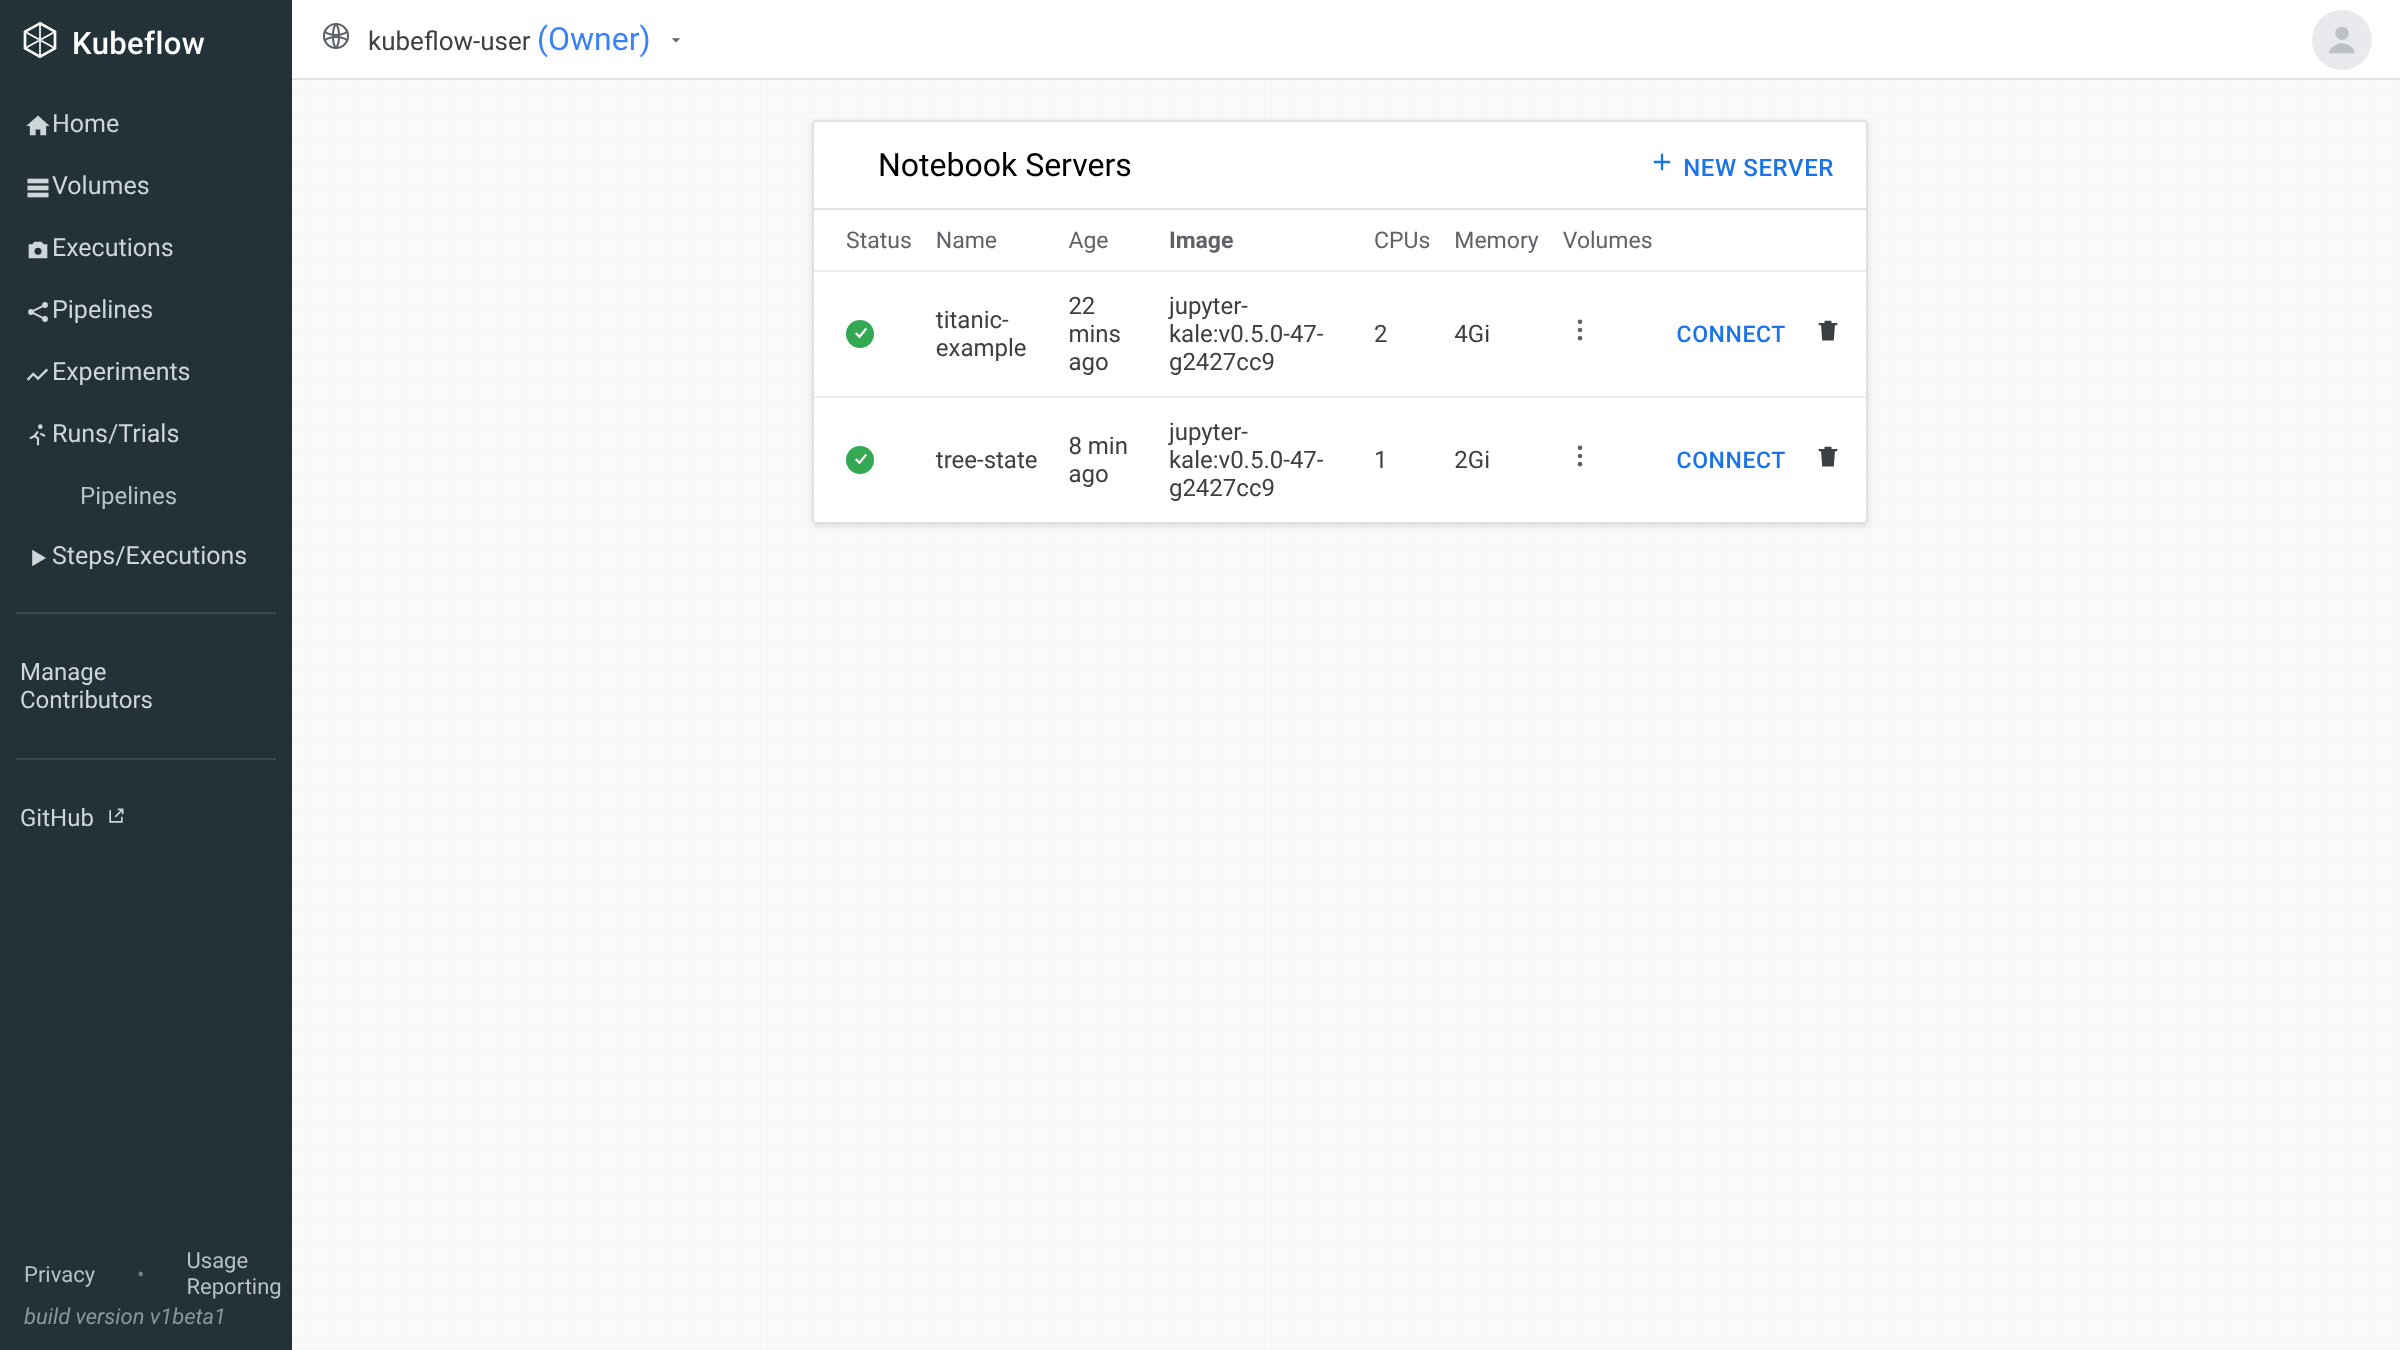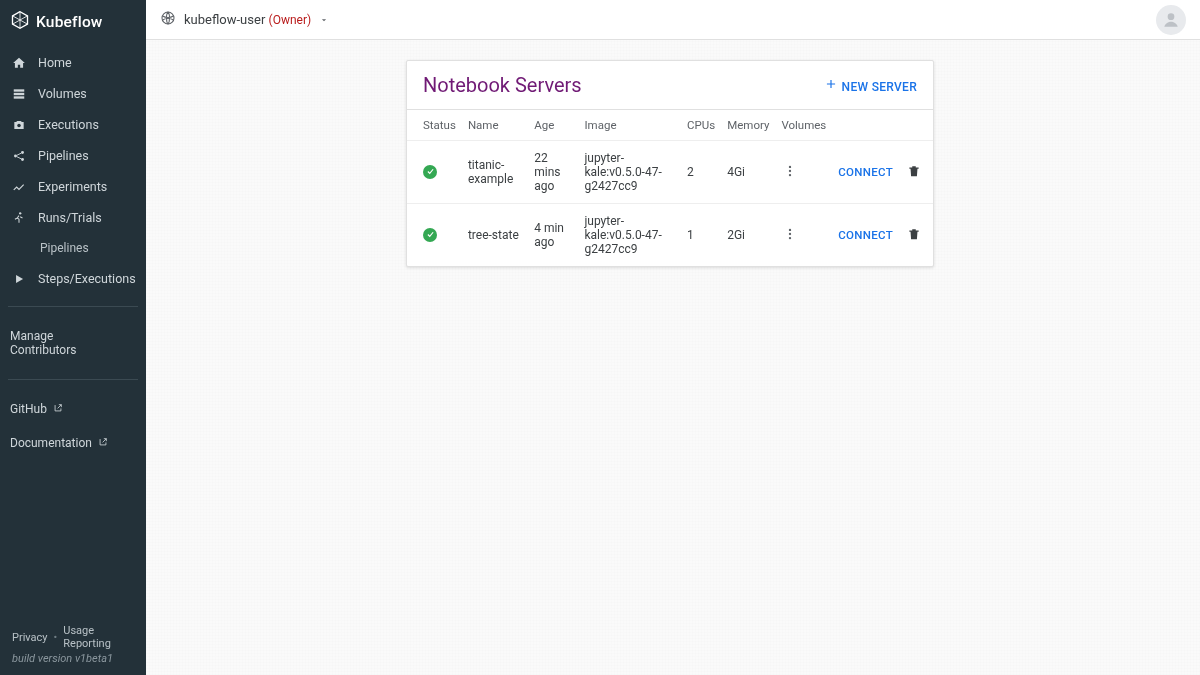--- a/index.html
+++ b/index.html
@@ -4,54 +4,54 @@
 <style>
 * { margin: 0; padding: 0; box-sizing: border-box; font-family: Roboto, "Helvetica Neue", Arial, sans-serif; }
 html, body { height: 100%; }
 body { display: flex; width: 1200px; height: 675px; overflow: hidden; background: #fafafa; }
 
 
 .sidebar { width: 146px; background: #233139; color: #e0e4e6; display: flex; flex-direction: column; font-size: 12px; }
 .logo { display: flex; align-items: center; gap: 6px; padding: 10px 10px 10px 10px; }
 .logo-text { font-size: 15.5px; font-weight: 500; color: #fff; letter-spacing: .2px;}
 .nav { list-style: none; margin-top: 4px; flex: 0 0 auto; }
-.nav-item { display: flex; align-items: center; gap: 12px; padding: 8px 28px 8px 12px; cursor: pointer; color: #cfd6da; font-size: 12.5px; }
+.nav-item { display: flex; align-items: center; gap: 0; padding: 8px 28px 8px 12px; cursor: pointer; color: #cfd6da; font-size: 12.5px; }
 .nav-item.active { background: #fff; color: #233139; border-left: 2px solid #4285f4; padding-left: 10px; }
 .nav-item .ic { width: 14px; height: 14px; display: inline-flex; align-items: center; justify-content: center;}
 .nav-item.sub { padding-left: 40px; font-size: 12px; color: #b8c1c6;}
 .sep { border: none; border-top: 1px solid #3b4a52; margin: 12px 8px; }
 .ext { list-style: none; }
 .ext-item { display: flex; align-items: center; gap: 6px; padding: 10px 24px 10px 10px; font-size: 12px; color: #cfd6da; cursor: pointer;}
 .footer { margin-top: auto; padding: 10px 12px; font-size: 11px; color: #b8c1c6;}
-.footer .row { display: flex; gap: 6px; align-items:center;}
+.footer .row { display: flex; gap: 21px; align-items:center;}
 .footer .build { font-style: italic; margin-top: 2px; color:#8b979e;}
 .dot { color: #6f7d84;}
 
 
 .main { flex: 1; display: flex; flex-direction: column; background:#fafafa;}
 .topbar { height: 40px; background:#fff; border-bottom: 1px solid #e0e0e0; display:flex; align-items:center; padding: 0 14px; gap:8px;}
 .topbar .ns { color:#3c4043; font-size:13px;}
-.topbar .role { color:#b91c1c; font-size:12px;}
+.topbar .role { color:#3b82f6; font-size:16px;}
 .topbar .spacer { flex:1;}
 .avatar { width:30px; height:30px; border-radius:50%; background:#e8eaed; display:flex; align-items:center; justify-content:center; color:#80868b;}
 .content { flex:1; padding: 20px 0 0 0; background: #fafafa; background-image: repeating-linear-gradient(0deg, rgba(0,0,0,0.008), rgba(0,0,0,0.008) 1px, transparent 1px, transparent 3px), repeating-linear-gradient(90deg, rgba(0,0,0,0.008), rgba(0,0,0,0.008) 1px, transparent 1px, transparent 3px);}
 .card { width: 528px; margin-left: 260px; background:#fff; border: 1px solid #e0e0e0; border-radius: 2px; box-shadow: 0 1px 3px rgba(0,0,0,.12);}
 .card-header { display:flex; align-items:center; justify-content: space-between; padding: 12px 16px; border-bottom:1px solid #e0e0e0;}
-.card-title { font-size: 20px; color:#701a75; font-weight:400;}
+.card-title { font-size: 16px; color:#000000; font-weight:400;margin-left:16px;}
 .new-server { display:flex; align-items:flex-end; gap:4px; background:none; border:none; color:#1a73e8; font-size:12px; font-weight:500; letter-spacing:.3px; cursor:pointer;}
 table { width:100%; border-collapse: collapse; font-size:12px; color:#3c4043;}
 th { text-align:left; font-weight:400; color:#5f6368; padding: 8px 6px; font-size:11.5px;}
 td { padding: 10px 6px; border-top:1px solid #eee; vertical-align:middle;}
 th:first-child, td:first-child { padding-left:16px;}
 th:last-child, td:last-child { padding-right:10px;}
 .status-dot { width:14px; height:14px; border-radius:50%; background:#34a853; display:inline-flex; align-items:center; justify-content:center;}
 .status-dot svg { width:9px; height:9px;}
 .connect { background:none; border:none; color:#1a73e8; font-size:11.5px; font-weight:500; letter-spacing:.3px; cursor:pointer;}
 .row-action { background:none; border:none; cursor:pointer; color:#5f6368; padding:2px;}
-.col-status{width:34px;} .col-name{width:78px;} .col-age{width:66px;} .col-image{width:142px;} .col-cpus{width:24px;} .col-mem{width:30px;margin-left:27px;} .col-vol{width:42px;} .col-connect{width:58px;} .col-del{width:24px;}
+.col-status{width:34px;} .col-name{width:78px;} .col-age{width:66px;} .col-image{width:142px;font-weight:bold;} .col-cpus{width:24px;} .col-mem{width:30px;margin-left:27px;} .col-vol{width:42px;} .col-connect{width:58px;} .col-del{width:24px;}
 </style>
 </head>
 <body>
 
 <aside class="sidebar">
   <div class="logo">
     <span class="ic">
       <svg width="20" height="20" viewBox="0 0 24 24" fill="none">
           <path d="M12 2 3 7v10l9 5 9-5V7l-9-5z" stroke="#fff" stroke-width="1.6"></path>
           <path d="M12 2v20M3 7l18 10M21 7 3 17" stroke="#fff" stroke-width="1"></path>
@@ -132,26 +132,20 @@
   <hr class="sep">
   <ul class="ext">
     <li class="ext-item">
       <span>Manage Contributors</span>
     </li>
   </ul>
   <hr class="sep">
   <ul class="ext">
     <li class="ext-item">
       <span>GitHub</span>
-      <span><svg width="10" height="10" viewBox="0 0 24 24" fill="none" stroke="currentColor" stroke-width="2">
-            <path d="M14 4h6v6M20 4l-9 9M5 5v14h14v-6"></path>
-          </svg></span>
-    </li>
-    <li class="ext-item">
-      <span>Documentation</span>
       <span><svg width="10" height="10" viewBox="0 0 24 24" fill="none" stroke="currentColor" stroke-width="2">
             <path d="M14 4h6v6M20 4l-9 9M5 5v14h14v-6"></path>
           </svg></span>
     </li>
   </ul>
 
   <div class="footer">
     <div class="row">
       <span>Privacy</span>
       <span class="dot">•</span>
@@ -230,21 +224,21 @@
                     <path d="M6 7h12l-1 14H7zM9 4h6v2H9zM4 6h16v2H4z"></path>
                   </svg></button></td>
           </tr>
           <tr>
             <td><span class="status-dot">
                   <svg viewBox="0 0 24 24" fill="none" stroke="#fff" stroke-width="3">
                     <path d="M5 12l5 5 9-11"></path>
                   </svg>
                 </span></td>
             <td>tree-state</td>
-            <td>4 min ago</td>
+            <td>8 min ago</td>
             <td>jupyter-kale:v0.5.0-47-g2427cc9</td>
             <td>1</td>
             <td>2Gi</td>
             <td><button class="row-action"><svg width="14" height="14" viewBox="0 0 24 24" fill="#5f6368">
                     <circle cx="12" cy="5" r="2"></circle>
                     <circle cx="12" cy="12" r="2"></circle>
                     <circle cx="12" cy="19" r="2"></circle>
                   </svg></button></td>
             <td><button class="connect">CONNECT</button></td>
             <td><button class="row-action"><svg width="14" height="14" viewBox="0 0 24 24" fill="#3c4043">

